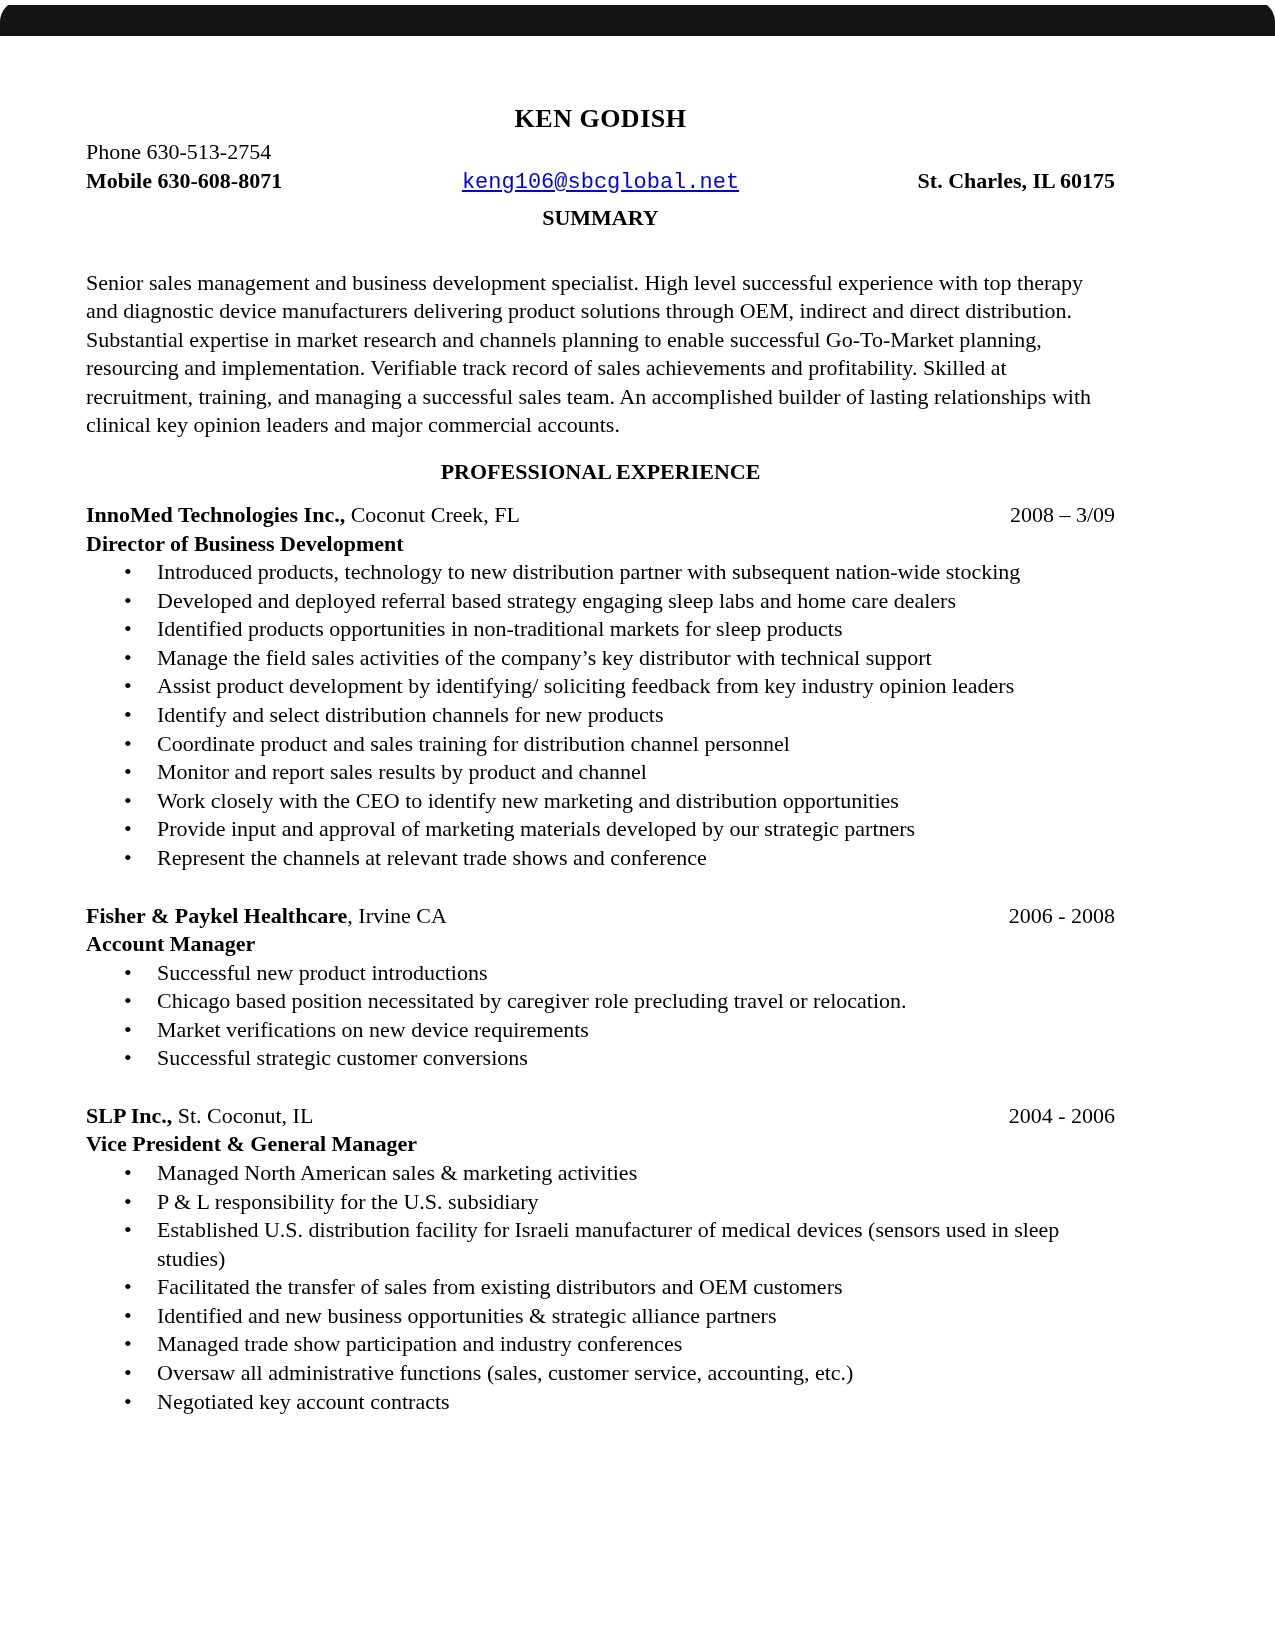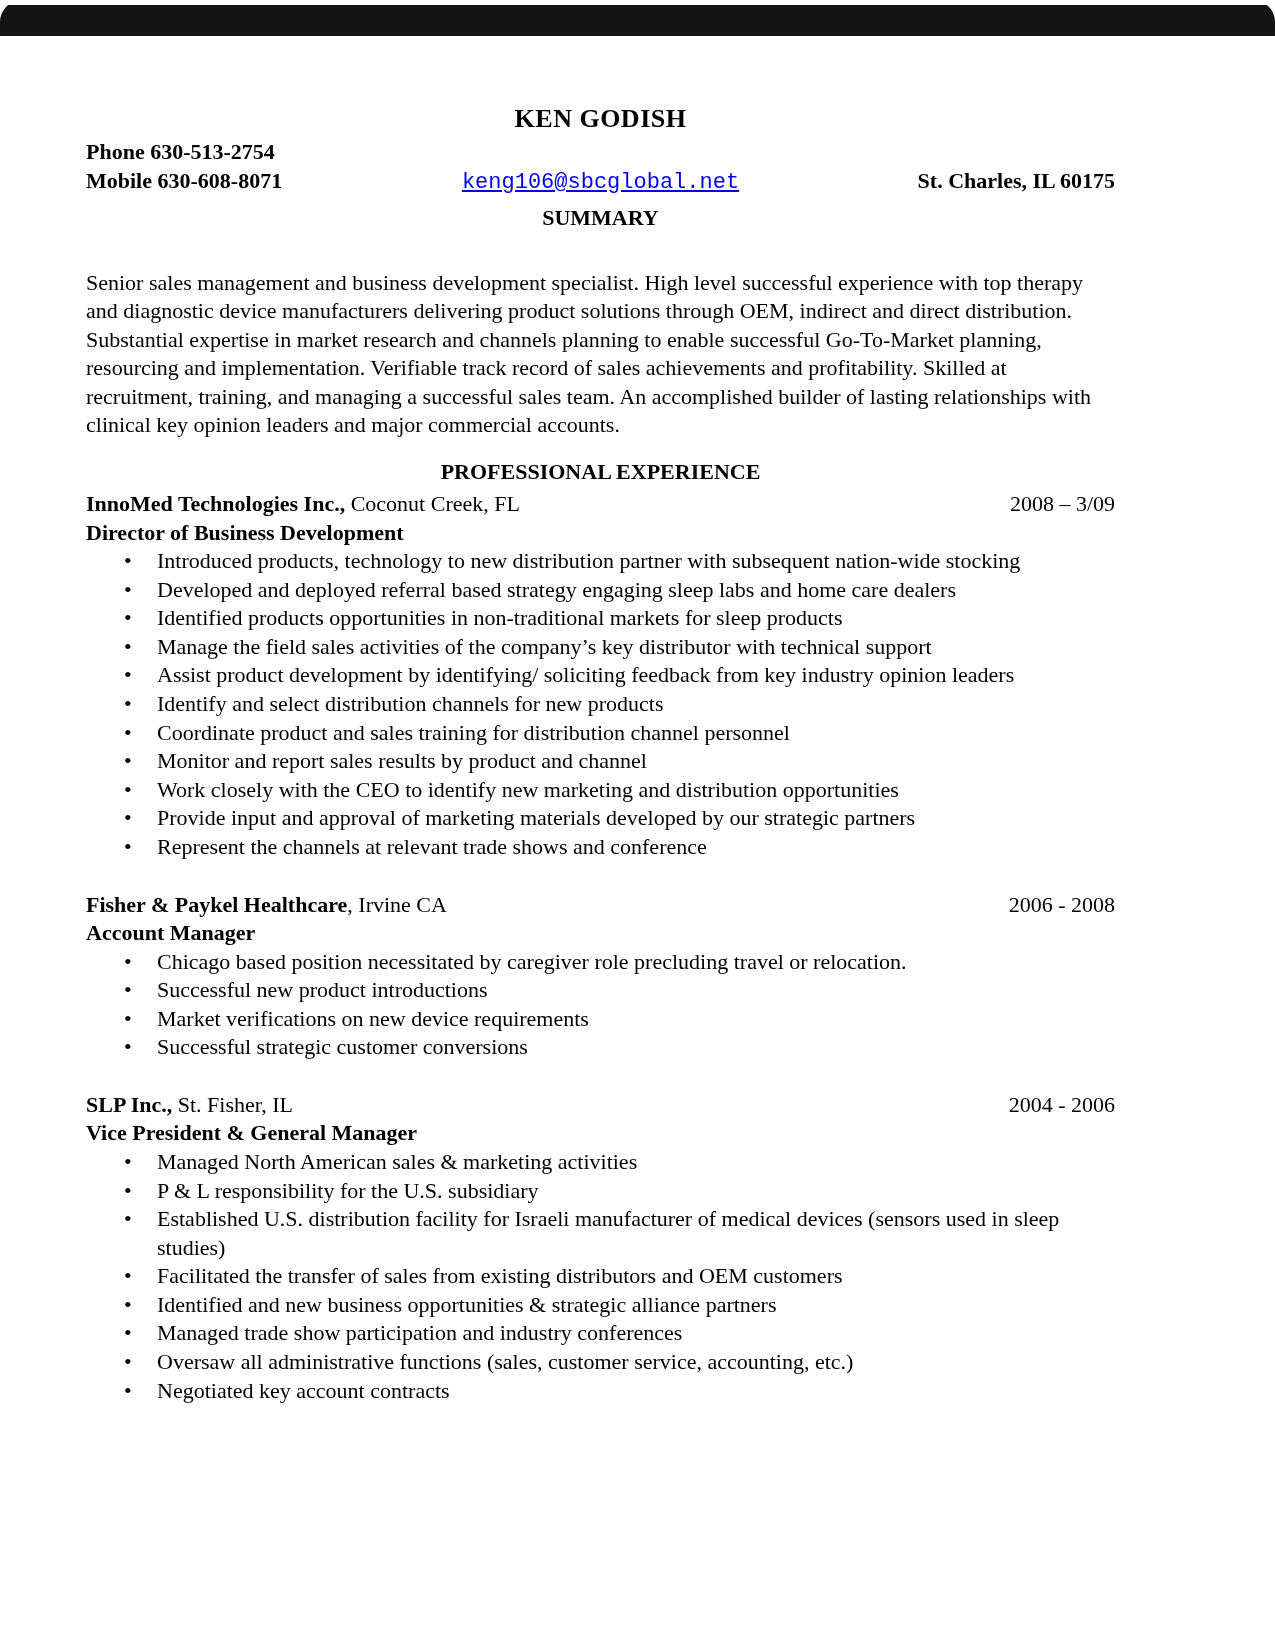--- a/index.html
+++ b/index.html
@@ -32,21 +32,21 @@
   }
   h1.name {
     text-align: center;
     font-size: 26px;
     font-weight: bold;
     line-height: 30px;
     margin-bottom: 4px;
     letter-spacing: 0.5px;
   }
   .phone-line {
-    font-weight: bold;
+    font-weight: normal;
   }
   .contact-row {
     display: grid;
     grid-template-columns: 1fr auto 1fr;
     align-items: baseline;
     font-weight: bold;
   }
   .contact-row .mobile { text-align: left; }
   .contact-row .email-wrap { text-align: center; font-weight: normal; }
   .contact-row .location { text-align: right; }
@@ -60,21 +60,21 @@
     text-align: center;
     font-size: 22px;
     font-weight: bold;
     margin-top: 7px;
     margin-bottom: 4px;
   }
   p.summary-text {
     margin-bottom: 14px;
     margin-top: 36px;
   }
-  h2.section-heading.experience { margin-top: 18px; margin-bottom: 4px; }
+  h2.section-heading.experience { margin-top: 18px; margin-bottom: 15px; }
   .job { margin-top: 0; }
   .job + .job { margin-top: 29px; }
   .job-header {
     display: flex;
     justify-content: space-between;
     align-items: flex-start;
   }
   .job-header .company { font-weight: bold; }
   .job-header .dates { font-weight: normal; white-space: nowrap; }
   .job-title { font-weight: bold; }
@@ -140,30 +140,30 @@
       </ul>
     </div>
 
     <div class="job">
       <div class="job-header">
         <span><span class="company">Fisher &amp; Paykel Healthcare</span><span>, Irvine CA</span></span>
         <span class="dates">2006 - 2008</span>
       </div>
       <div class="job-title">Account Manager</div>
       <ul class="bullets">
+        <li>Successful new product introductions</li>
         <li>Chicago based position necessitated by caregiver role precluding travel or relocation.</li>
-        <li>Successful new product introductions</li>
         <li>Market verifications on new device requirements</li>
         <li>Successful strategic customer conversions</li>
       </ul>
     </div>
 
     <div class="job">
       <div class="job-header">
-        <span><span class="company">SLP Inc.,</span><span> St. Fisher, IL</span></span>
+        <span><span class="company">SLP Inc.,</span><span> St. Coconut, IL</span></span>
         <span class="dates">2004 - 2006</span>
       </div>
       <div class="job-title">Vice President &amp; General Manager</div>
       <ul class="bullets">
         <li>Managed North American sales &amp; marketing activities</li>
         <li>P &amp; L responsibility for the U.S. subsidiary</li>
         <li>Established U.S. distribution facility for Israeli manufacturer of medical devices (sensors used in sleep studies)</li>
         <li>Facilitated the transfer of sales from existing distributors and OEM customers</li>
         <li>Identified and new business opportunities &amp; strategic alliance partners</li>
         <li>Managed trade show participation and industry conferences</li>

